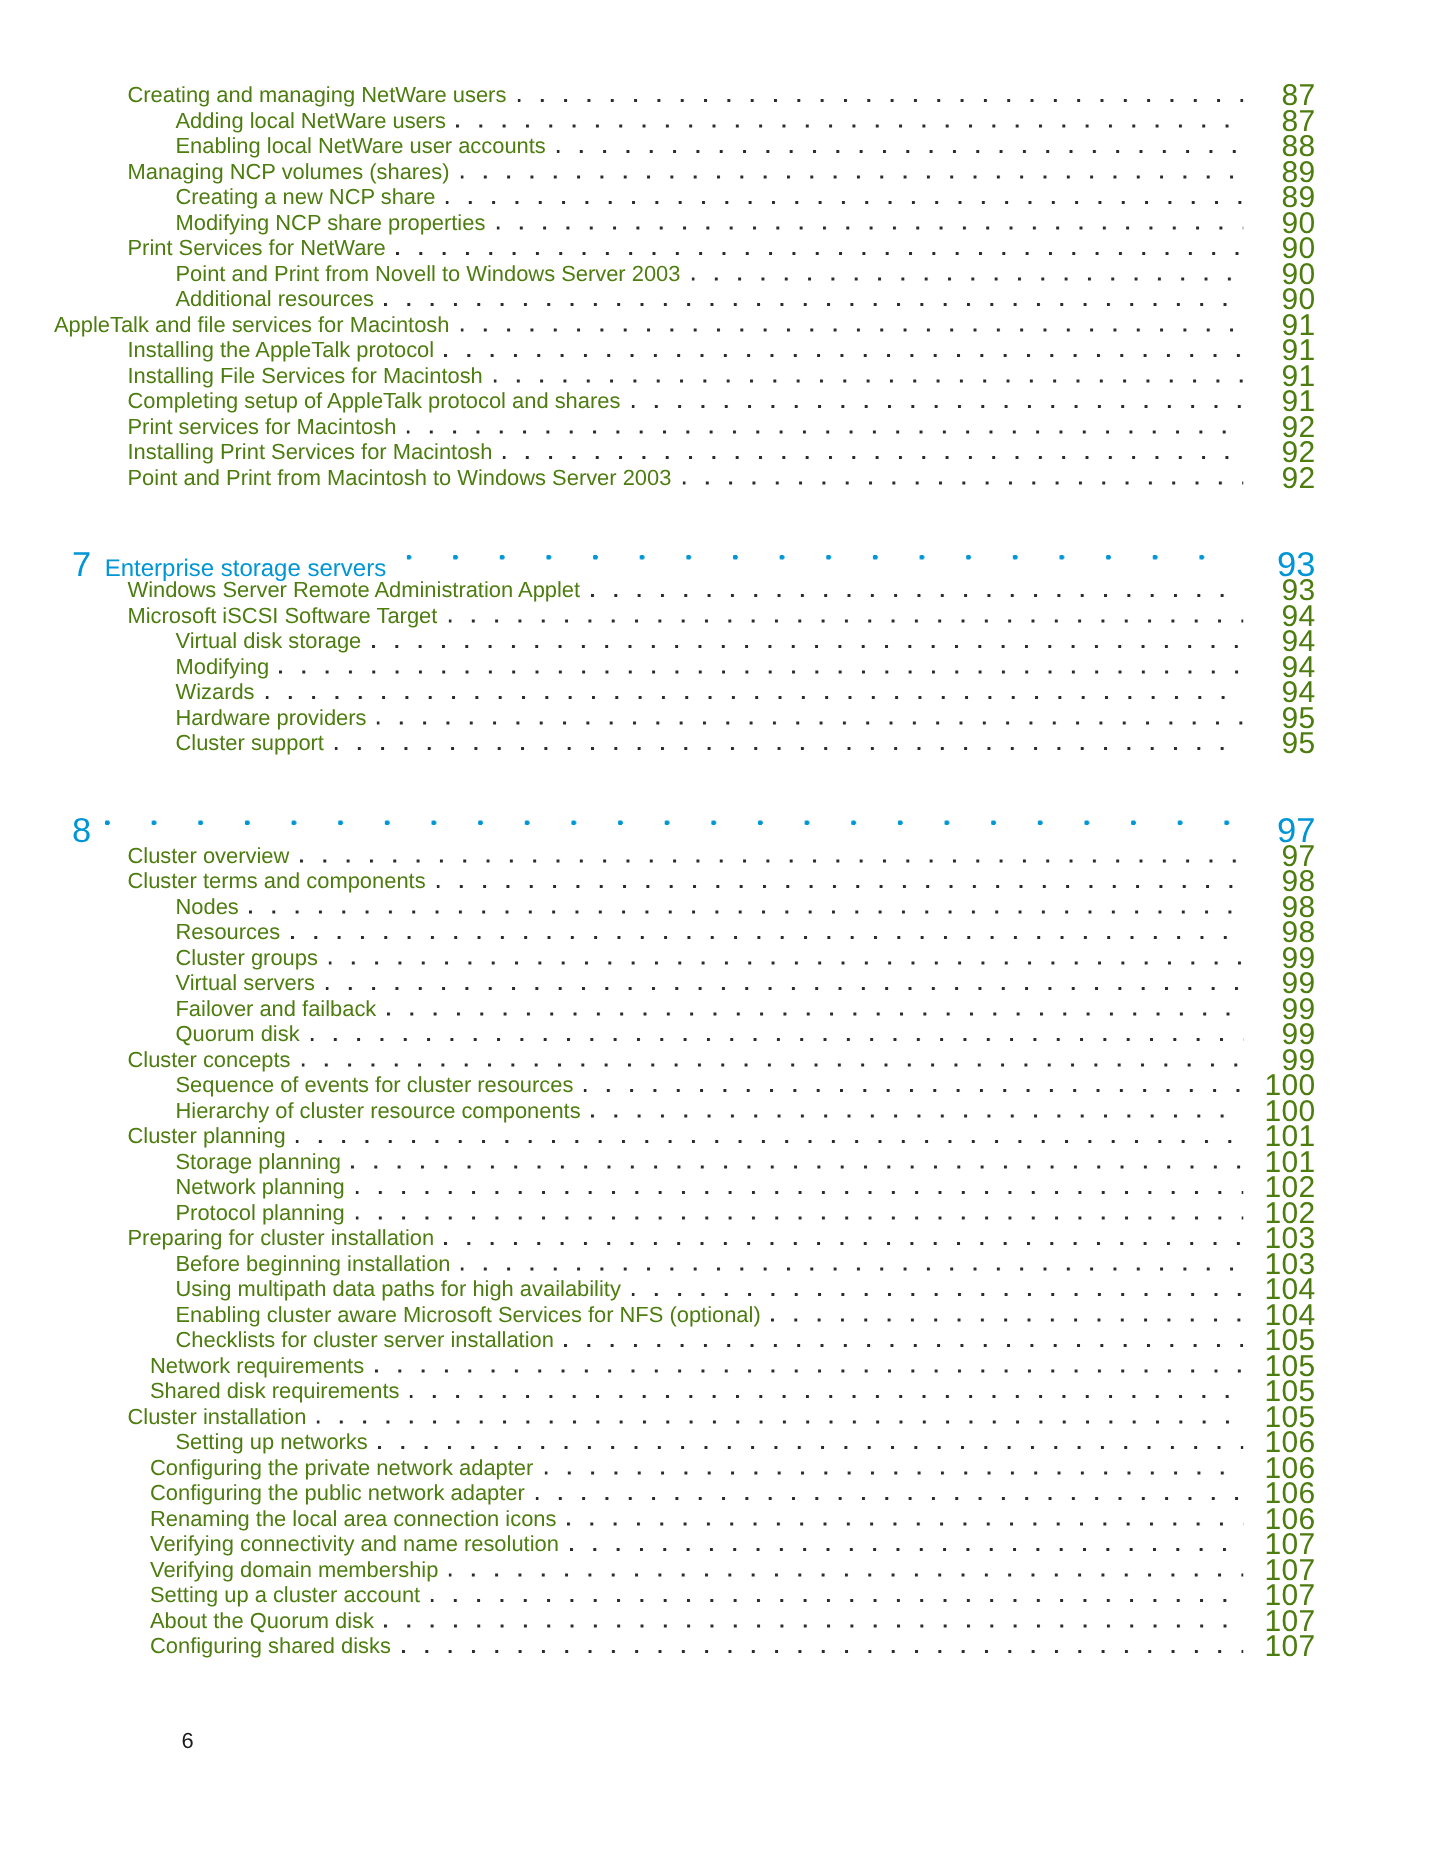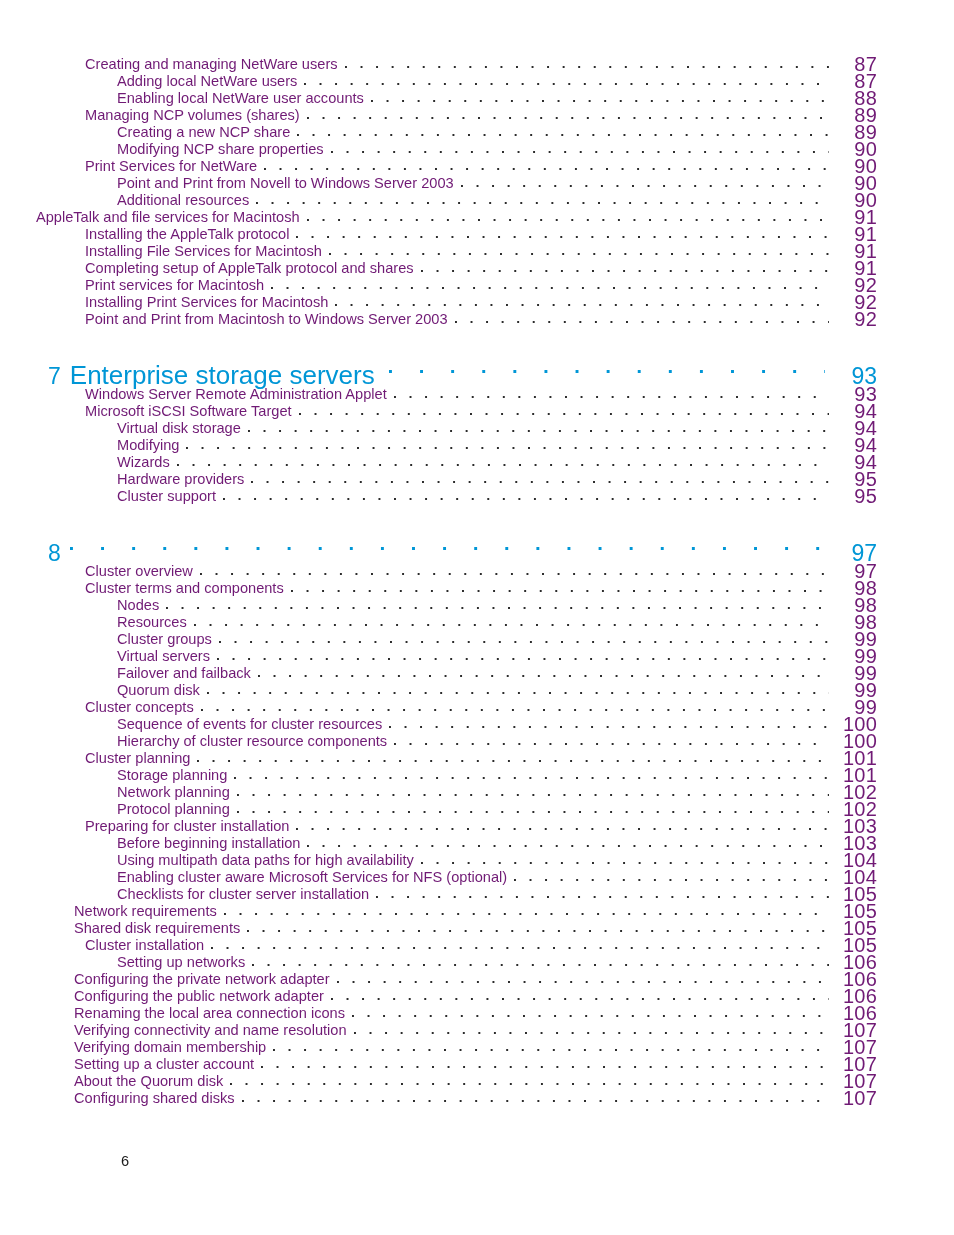--- a/index.html
+++ b/index.html
@@ -25,21 +25,21 @@
   }
 
   
   .toc-row {
     position: relative;
     display: flex;
     align-items: flex-end;
     height: 17px;
     line-height: 17px;
     font-size: 14.6px;
-    color: #701a75;
+    color: #4d7c0f;
     white-space: nowrap;
   }
   .toc-row .label {
     flex: 0 0 auto;
     padding-right: 7px;
   }
   .toc-row .leader {
     flex: 1 1 auto;
     position: relative;
     height: 17px;
@@ -61,41 +61,41 @@
     flex: 0 0 auto;
     width: 42px;
     text-align: right;
     font-size: 20px;
     letter-spacing: 0.2px;
   }
 
   
   .lvl1 { padding-left: 85px; }
   .lvl2 { padding-left: 117px; }
-  .lvl3 { padding-left: 74px; }
+  .lvl3 { padding-left: 100px; }
 
   
   .chapter-row {
     position: relative;
     display: flex;
     align-items: baseline;
     height: 34px;
     line-height: 34px;
     padding-left: 48px;
     color: #0096d6;
     white-space: nowrap;
   }
   .chapter-row .chap-num {
     flex: 0 0 auto;
     font-size: 23px;
     padding-right: 9px;
   }
   .chapter-row .chap-title {
     flex: 0 0 auto;
-    font-size: 26px;
+    font-size: 16px;
     padding-right: 14px;
   }
   .chapter-row .chap-leader {
     flex: 1 1 auto;
     position: relative;
     height: 34px;
     overflow: hidden;
     margin-right: 8px;
   }
   .chapter-row .chap-leader::after {

